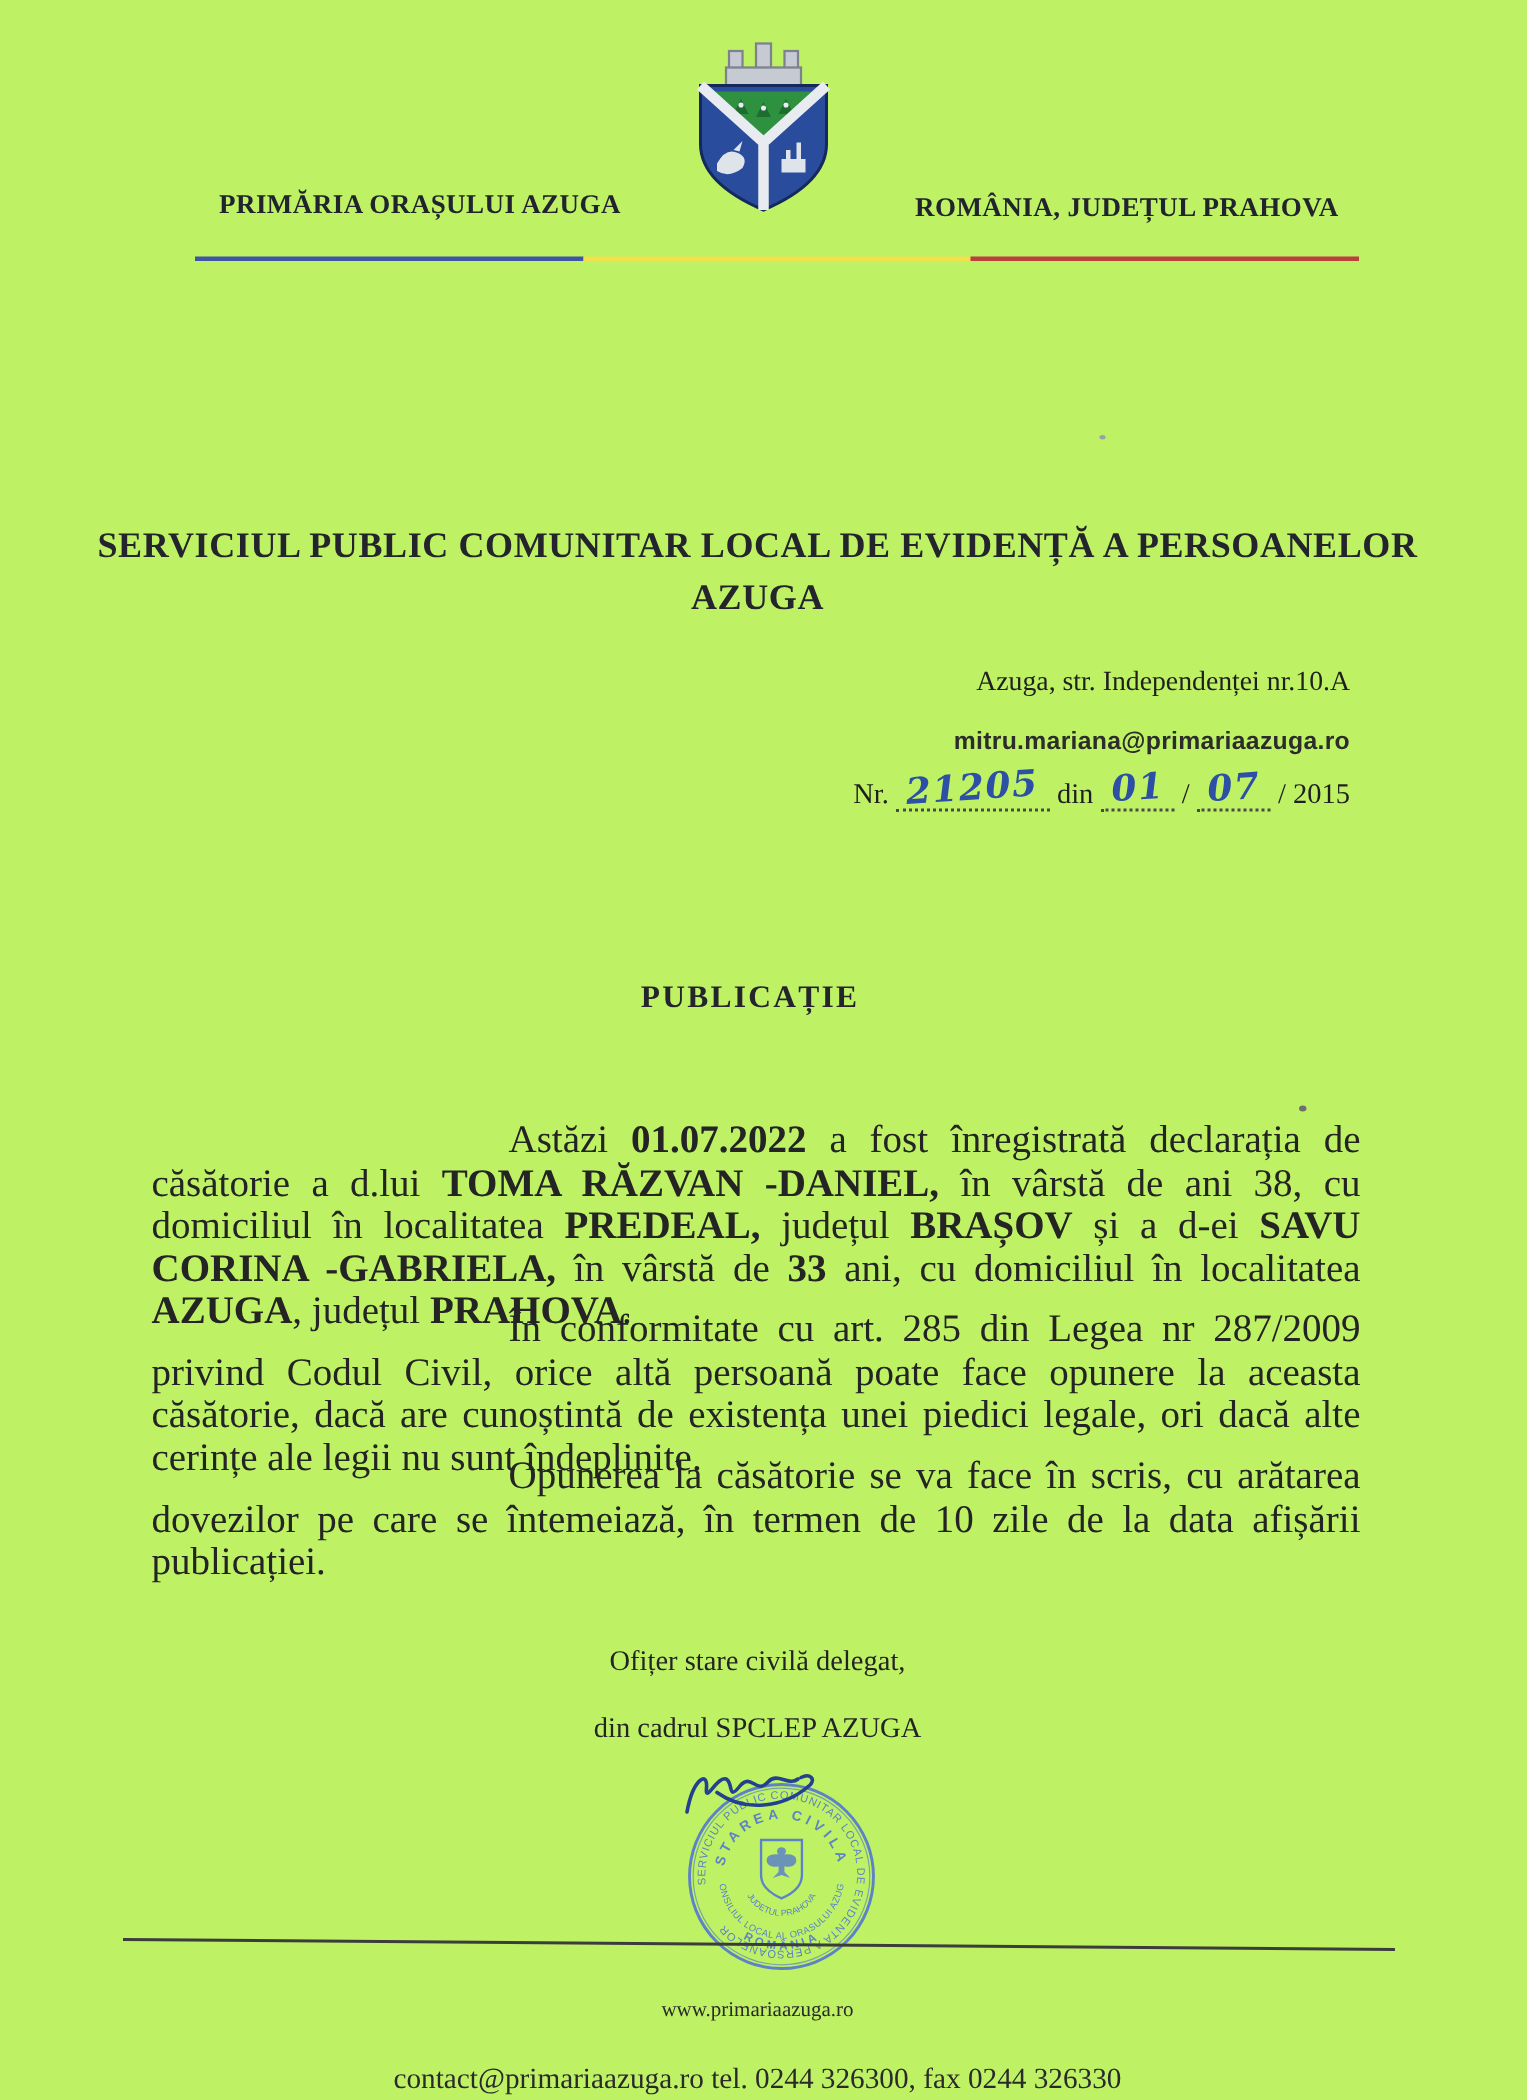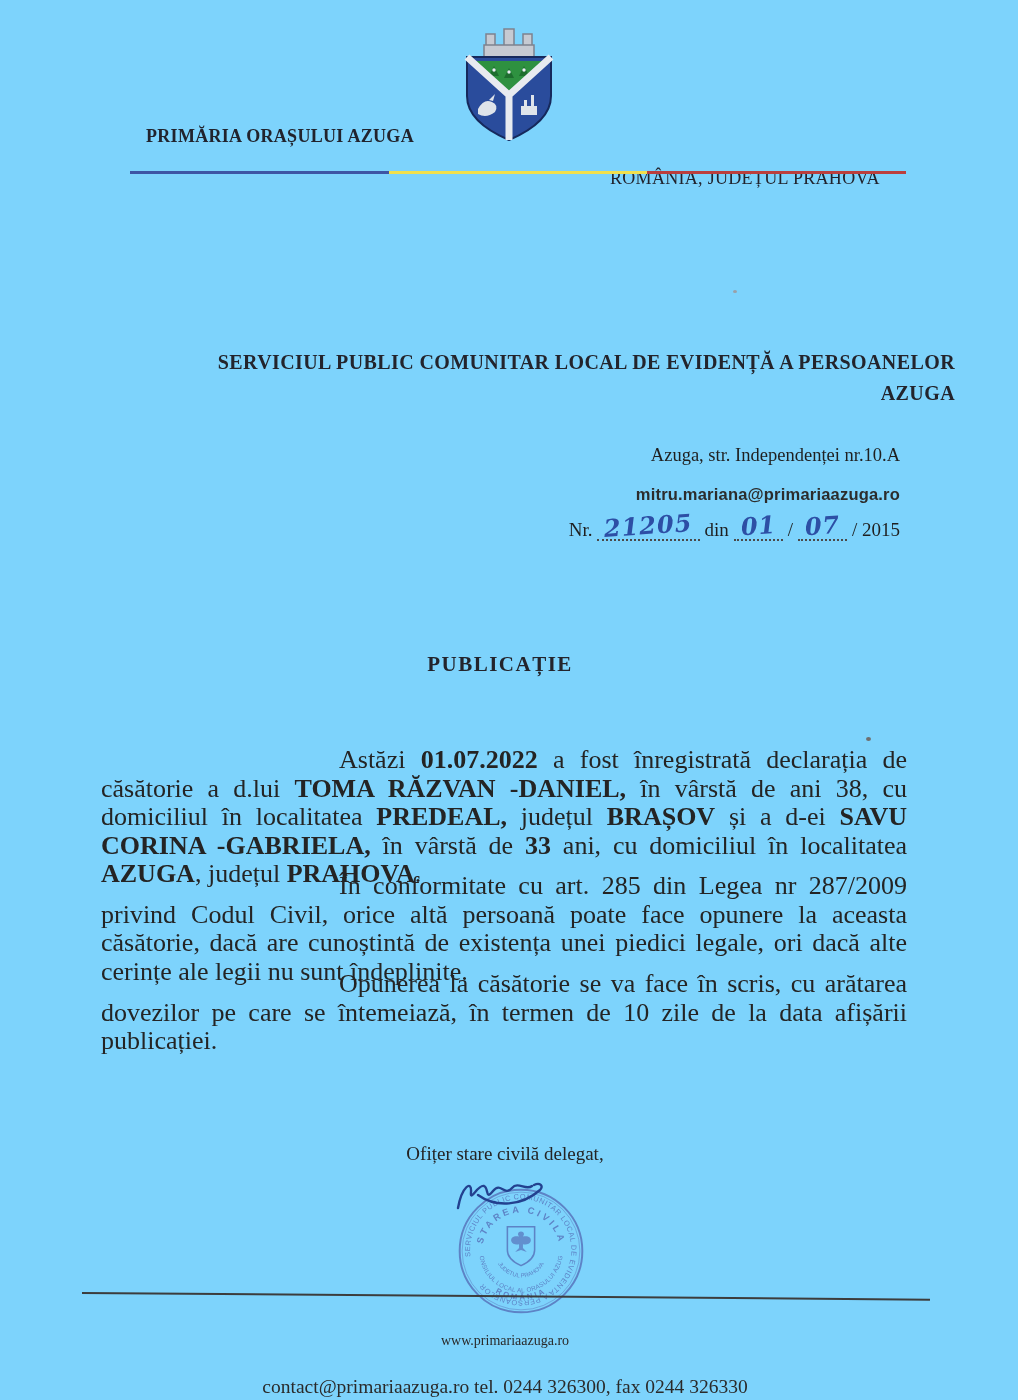--- a/index.html
+++ b/index.html
@@ -1,32 +1,32 @@
 <!DOCTYPE html>
 <html style="--flag-blue: #3d55a4; --flag-yellow: #f2e04d; --flag-red: #bb3f3d; --ink: #2d4fa5; --stamp: #5d83c6;"><head>
 <meta charset="utf-8">
 <style>
   html,body{margin:0;padding:0;background:#e9e9e9;}
   .page{
     position:relative;width:1018px;height:1400px;margin:0 auto;
-    background:#7dd3fc;overflow:hidden;
+    background:#bef264;overflow:hidden;
     font-family:"Liberation Serif",serif;color:#1f1f1f;
   }
   
   .crest{position:absolute;left:453px;top:24px;}
   .hdr-left{position:absolute;left:146px;top:126px;font-size:18px;font-weight:bold;letter-spacing:.3px;color:#21232d;}
-  .hdr-right{position:absolute;left:610px;top:128px;font-size:18px;font-weight:normal;letter-spacing:.3px;color:#21232d;margin-top:40px;}
+  .hdr-right{position:absolute;left:610px;top:128px;font-size:18px;font-weight:bold;letter-spacing:.3px;color:#21232d;}
   .flagline{position:absolute;left:130px;top:171px;width:776px;height:3px;display:flex;}
   .flagline .seg{height:100%;flex:1;}
   .seg-blue{background:var(--flag-blue);}
   .seg-yellow{background:var(--flag-yellow);}
   .seg-red{background:var(--flag-red);}
   
-  .service-title{position:absolute;left:55px;top:351px;width:900px;text-align:right;
-    font-weight:bold;font-size:20px;letter-spacing:.4px;color:#23242c;}
+  .service-title{position:absolute;left:55px;top:351px;width:900px;text-align:center;
+    font-weight:bold;font-size:24px;letter-spacing:.4px;color:#23242c;}
   .service-title .l2{margin-top:8px;}
   
   .right-block{position:absolute;right:118px;top:424px;text-align:right;}
   .dept{font-weight:bold;font-size:19px;letter-spacing:.4px;}
   .addr{margin-top:21px;font-size:18.5px;}
   .email{margin-top:19px;font-family:"Liberation Sans",sans-serif;font-weight:bold;font-size:16.5px;letter-spacing:.2px;color:#2c2c2c;}
   .nrline{margin-top:15px;font-size:19px;white-space:nowrap;}
   .dotted{display:inline-block;border-bottom:2px dotted #4a4a4a;padding:0 7px;line-height:1;min-width:56px;text-align:center;}
   .dotted.small{min-width:30px;}
   .hand{font-family:"DejaVu Serif",serif;font-style:italic;font-weight:bold;
@@ -35,21 +35,21 @@
   
   .doc-title{position:absolute;left:0;top:636px;width:1000px;text-align:center;
     font-weight:bold;font-size:21px;letter-spacing:1.5px;color:#23242c;margin-top:16px;}
   
   .bodytext{position:absolute;left:101px;width:806px;font-size:26px;line-height:28.5px;
     text-align:justify;text-indent:238px;color:#242424;}
   #p1{top:720px;} #p2{top:846px;} #p3{top:944px;}
   .bodytext .b{font-weight:bold;}
   
   .signoff{position:absolute;left:0;width:1010px;text-align:center;font-size:19px;color:#242424;}
-  #signoff1{top:1143px;} #signoff2{top:1142px;}
+  #signoff1{top:1097px;} #signoff2{top:1142px;}
   
   .stamp{position:absolute;left:448px;top:1178px;}
   .signature{position:absolute;left:452px;top:1176px;}
   
   .footer-rule{position:absolute;left:82px;top:1292px;width:848px;height:2px;background:#3c3c3c;
     transform:rotate(.45deg);transform-origin:left center;}
   .footer-line{position:absolute;left:0;width:1010px;text-align:center;color:#2a2a2a;}
   #footer-contact{top:1376px;font-size:19.5px;}
   #footer-web{top:1333px;font-size:14px;}
   
@@ -114,20 +114,21 @@
     </div>
   </div>
 
   <div class="doc-title">PUBLICAȚIE</div>
 
   <p class="bodytext" id="p1"><span>Astăzi </span><span class="b">01.07.2022</span><span> a fost înregistrată declarația de căsătorie a d.lui </span><span class="b">TOMA RĂZVAN -DANIEL,</span><span> în vârstă de ani 38, cu domiciliul în localitatea </span><span class="b">PREDEAL,</span><span> județul </span><span class="b">BRAȘOV</span><span> și a d-ei </span><span class="b">SAVU CORINA -GABRIELA,</span><span> în vârstă de </span><span class="b">33</span><span> ani, cu domiciliul în localitatea </span><span class="b">AZUGA</span><span>, județul </span><span class="b">PRAHOVA</span><span>.</span></p>
   <p class="bodytext" id="p2"><span>În conformitate cu art. 285 din Legea nr 287/2009 privind Codul Civil, orice altă persoană poate face opunere la aceasta căsătorie, dacă are cunoștintă de existența unei piedici legale, ori dacă alte cerințe ale legii nu sunt îndeplinite.</span></p>
   <p class="bodytext" id="p3"><span>Opunerea la căsătorie se va face în scris, cu arătarea dovezilor pe care se întemeiază, în termen de 10 zile de la data afișării publicației.</span></p>
 
   <div class="signoff" id="signoff1">Ofițer stare civilă delegat,</div>
+  <div class="signoff" id="signoff2">din cadrul SPCLEP AZUGA</div>
 
   <svg class="stamp" width="146" height="146" viewBox="0 0 150 150" aria-hidden="true">
     <defs>
       <path id="arcOuter" d="M 23.8,84 A 52 52 0 1 1 126.2,66 A 52 52 0 0 1 23.8,84"></path>
       <path id="arcTop" d="M 35.2,71.5 A 40 40 0 0 1 114.8,71.5"></path>
       <path id="arcMid" d="M 32.2,78.7 A 43 43 0 0 0 117.8,78.7"></path>
       <path id="arcInner" d="M 51.6,88.5 A 27 27 0 0 0 98.4,88.5"></path>
       <path id="arcRom" d="M 42.9,113.3 A 50 50 0 0 0 107.1,113.3"></path>
     </defs>
     <g fill="none" stroke="var(--stamp)">

